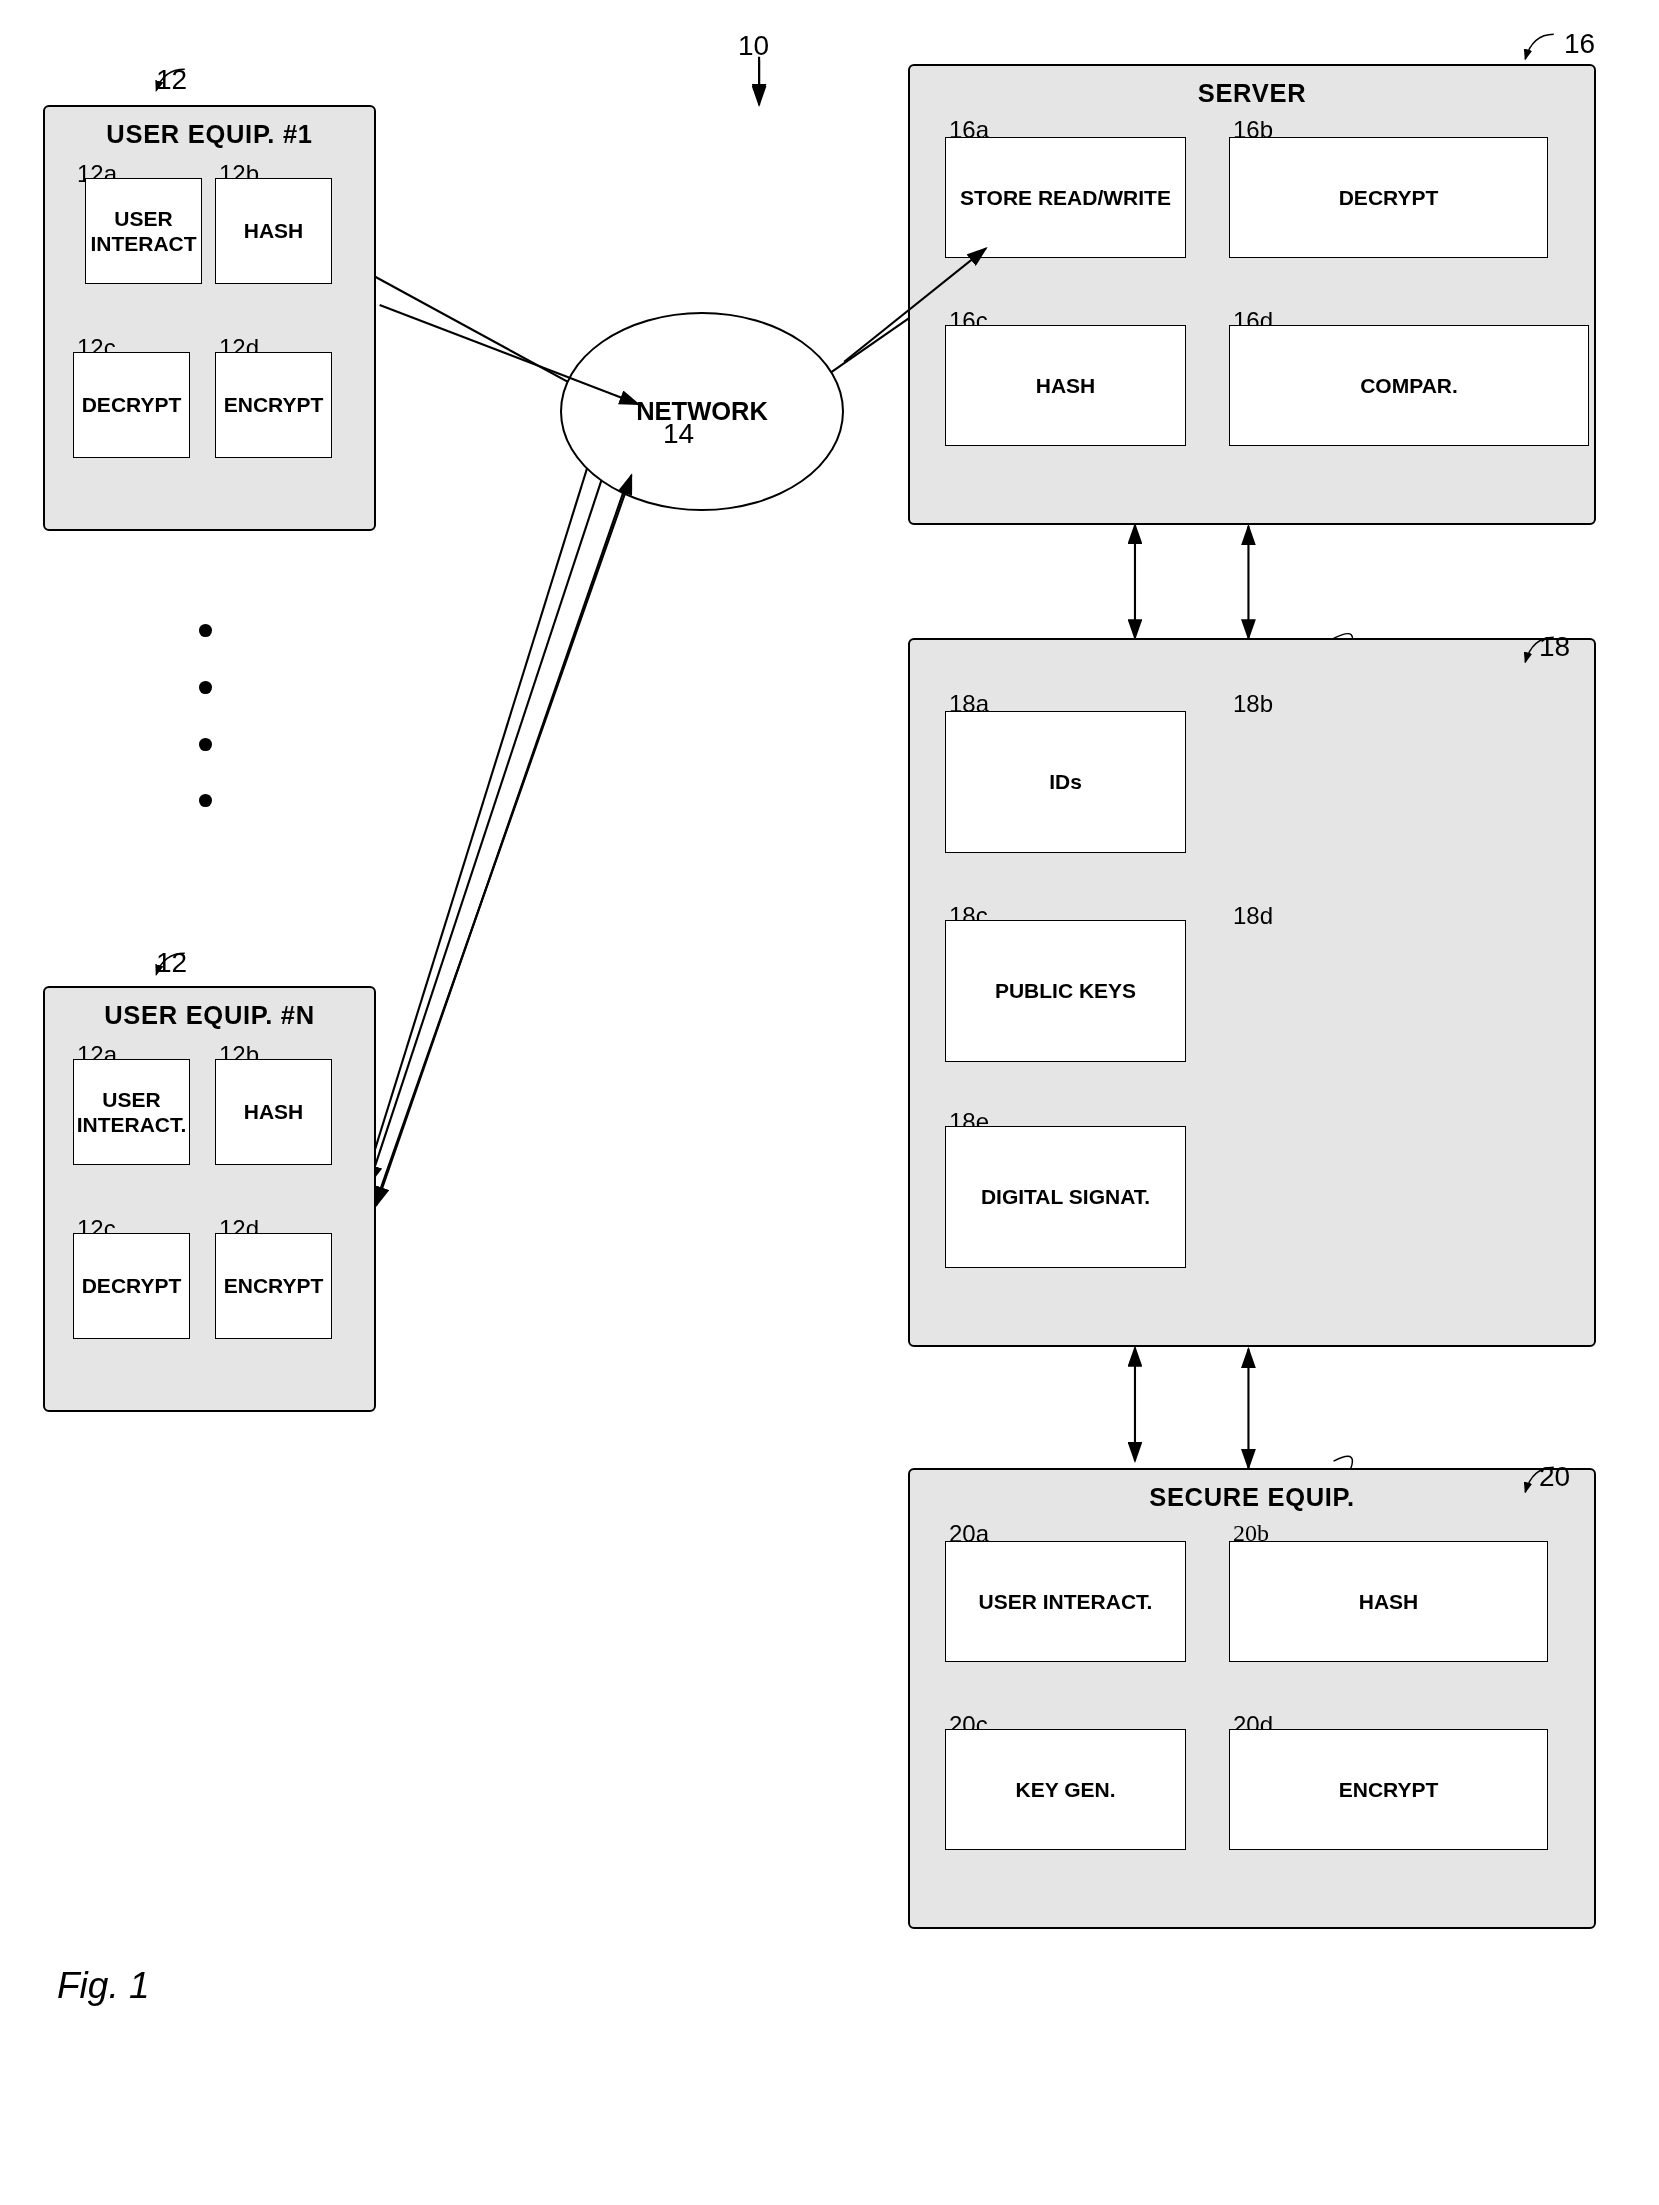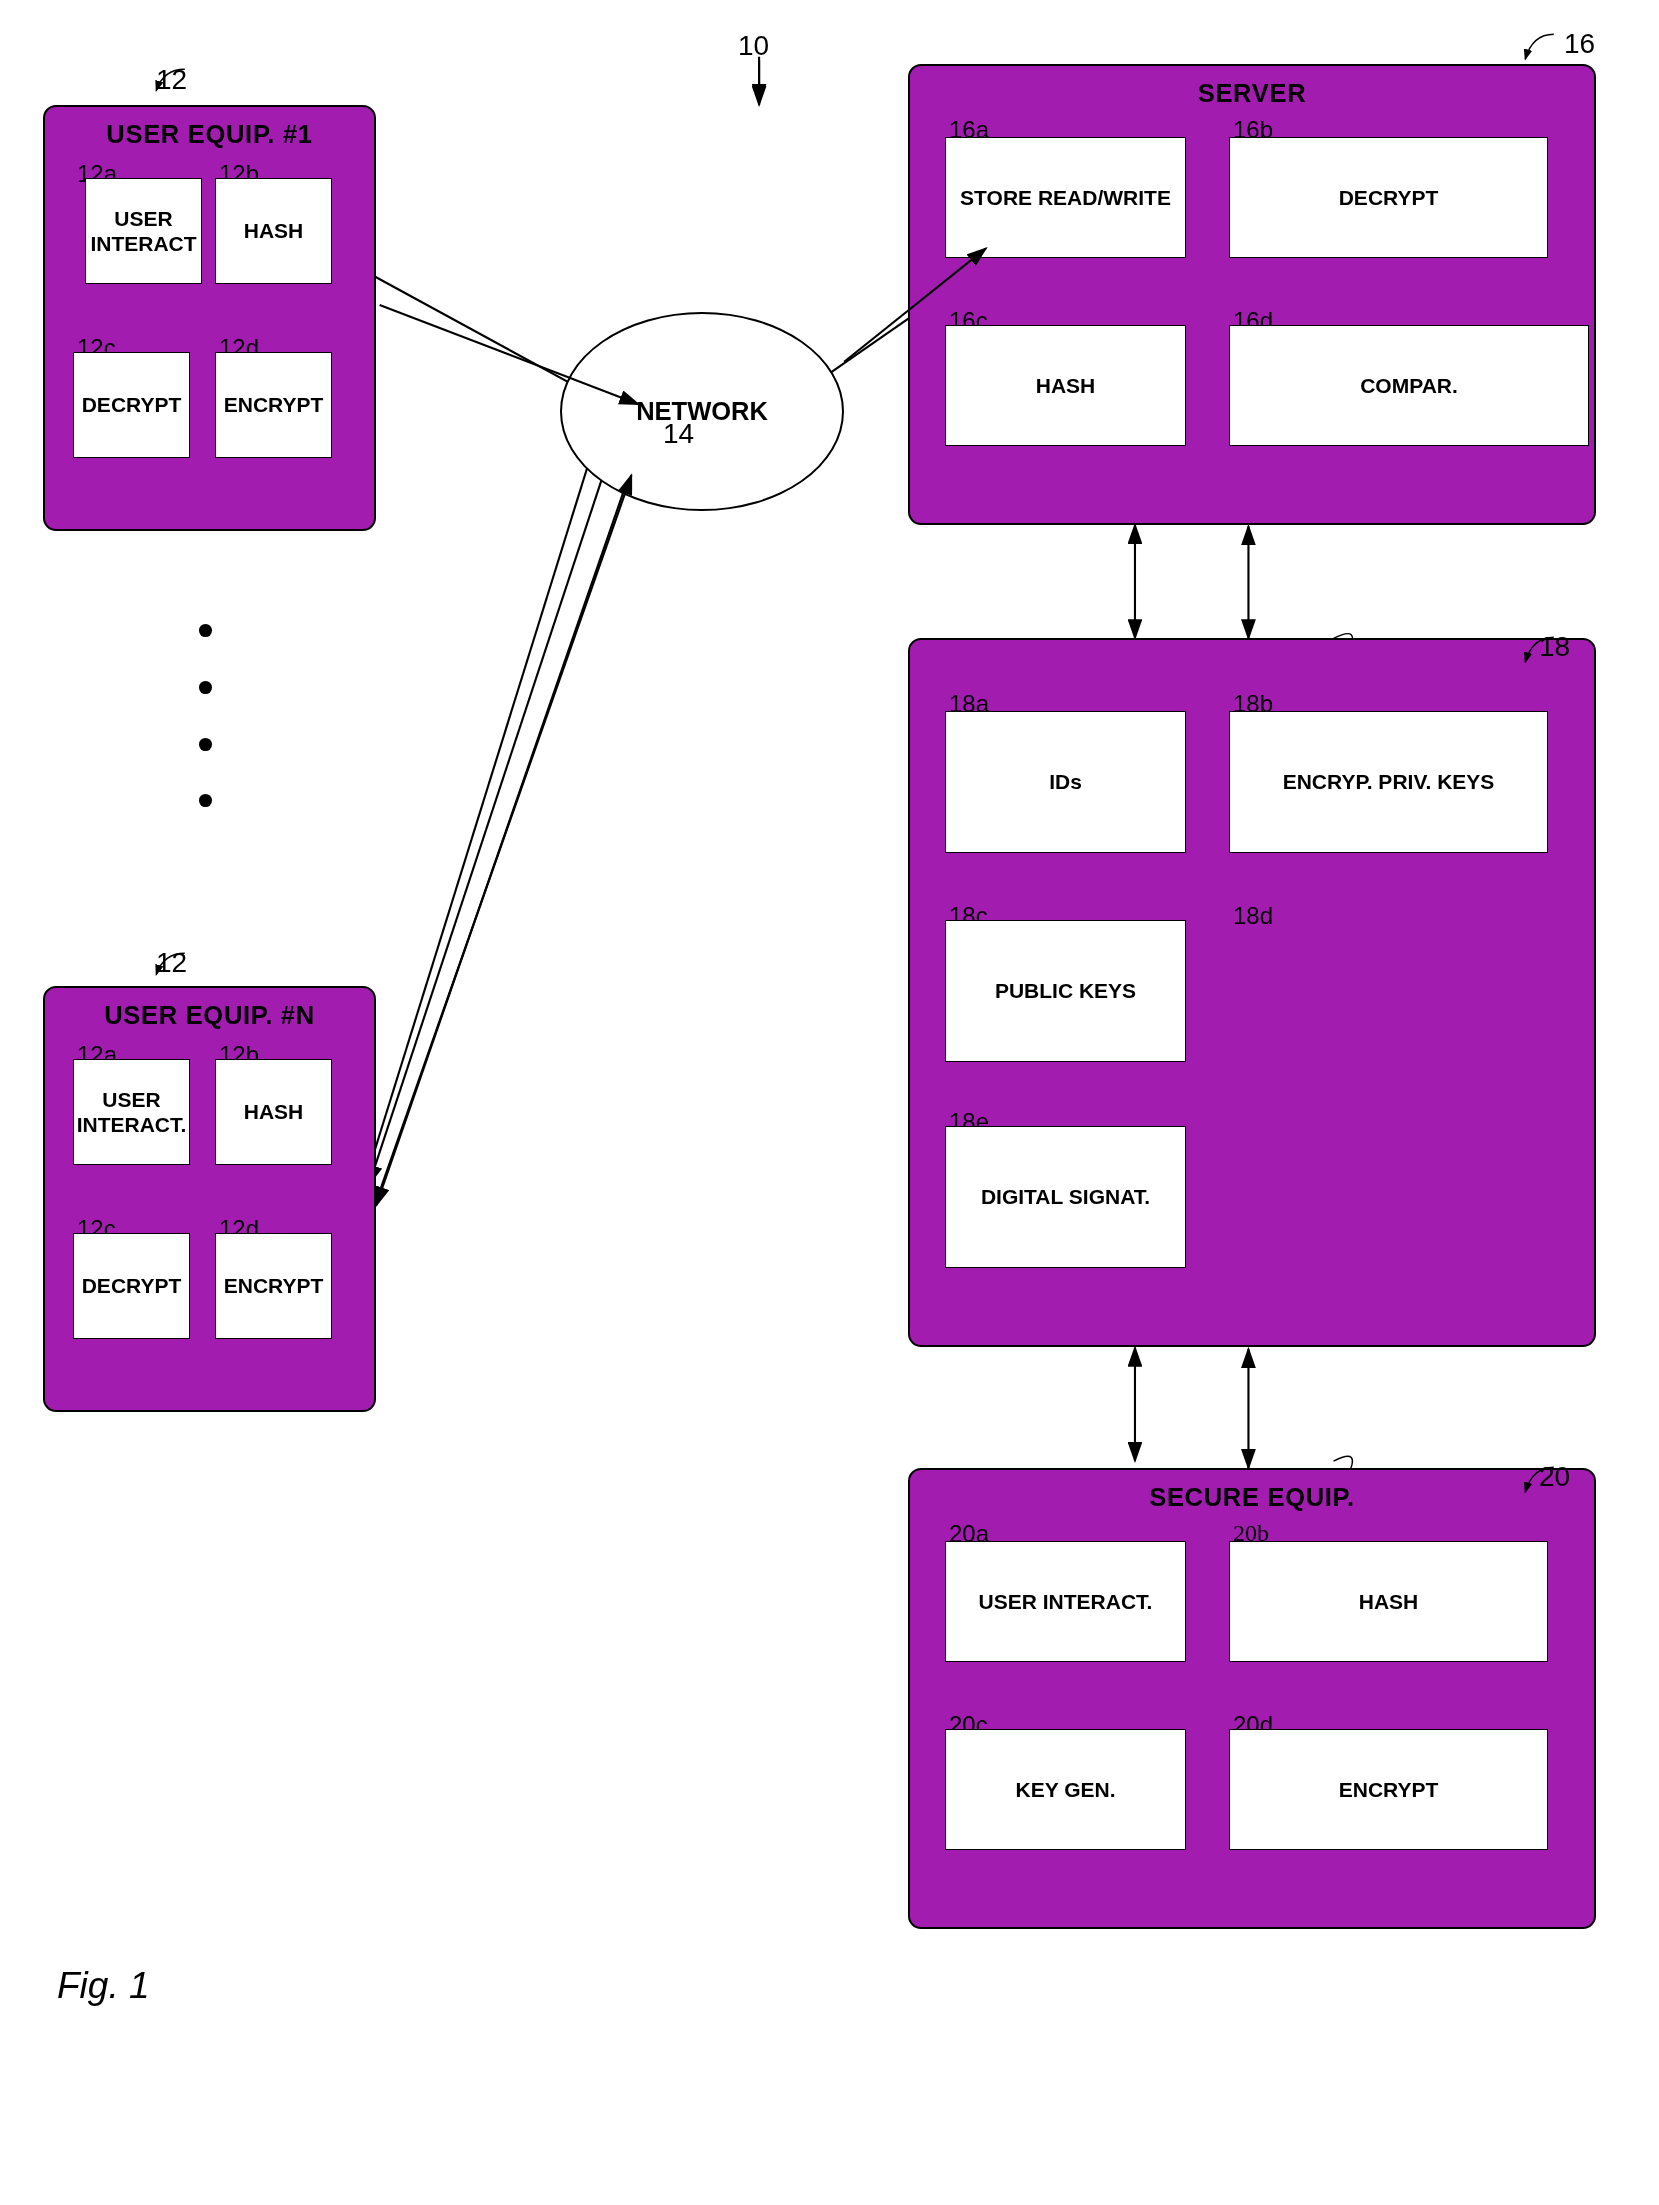--- a/index.html
+++ b/index.html
@@ -16,22 +16,22 @@
       position: absolute;
       top: 0; left: 0;
       width: 1660px;
       height: 2205px;
     }
 
     
     .main-box {
       position: absolute;
       border: 2.1px solid #000;
-      border-radius: 13px;
-      background: #a21caf;
+      border-radius: 6px;
+      background: #e5e5e5;
     }
 
     .box-title {
       text-align: center;
       font-size: 25.5px;
       font-weight: bold;
       font-family: Arial, sans-serif;
       padding: 7px 0 4.3px 0;
       letter-spacing: 0.7px;
     }
@@ -265,24 +265,20 @@
   </svg>
 
   <div class="main-box" style="left: 908px; top: 638px; width: 688px; height: 709px;">
 
     <div class="ref-label" style="top: 50px; left: 39px;">18a</div>
     <div class="module-box" style="left: 35px; top: 71px; width: 241px; height: 142px;">
       <span class="module-label">IDs</span>
     </div>
 
     <div class="ref-label" style="top: 50px; left: 323px;">18b</div>
-    <div class="module-box" style="left: 319px; top: 71px; width: 319px; height: 142px;">
-      <span class="module-label">ENCRYP.
-PRIV. KEYS</span>
-    </div>
 
     <div class="ref-label" style="top: 262px; left: 39px;">18c</div>
     <div class="module-box" style="left: 35px; top: 280px; width: 241px; height: 142px;">
       <span class="module-label">PUBLIC KEYS</span>
     </div>
 
     <div class="ref-label" style="top: 262px; left: 323px;">18d</div>
 
     <div class="ref-label" style="top: 468px; left: 39px;">18e</div>
     <div class="module-box" style="left: 35px; top: 486px; width: 241px; height: 142px;">

